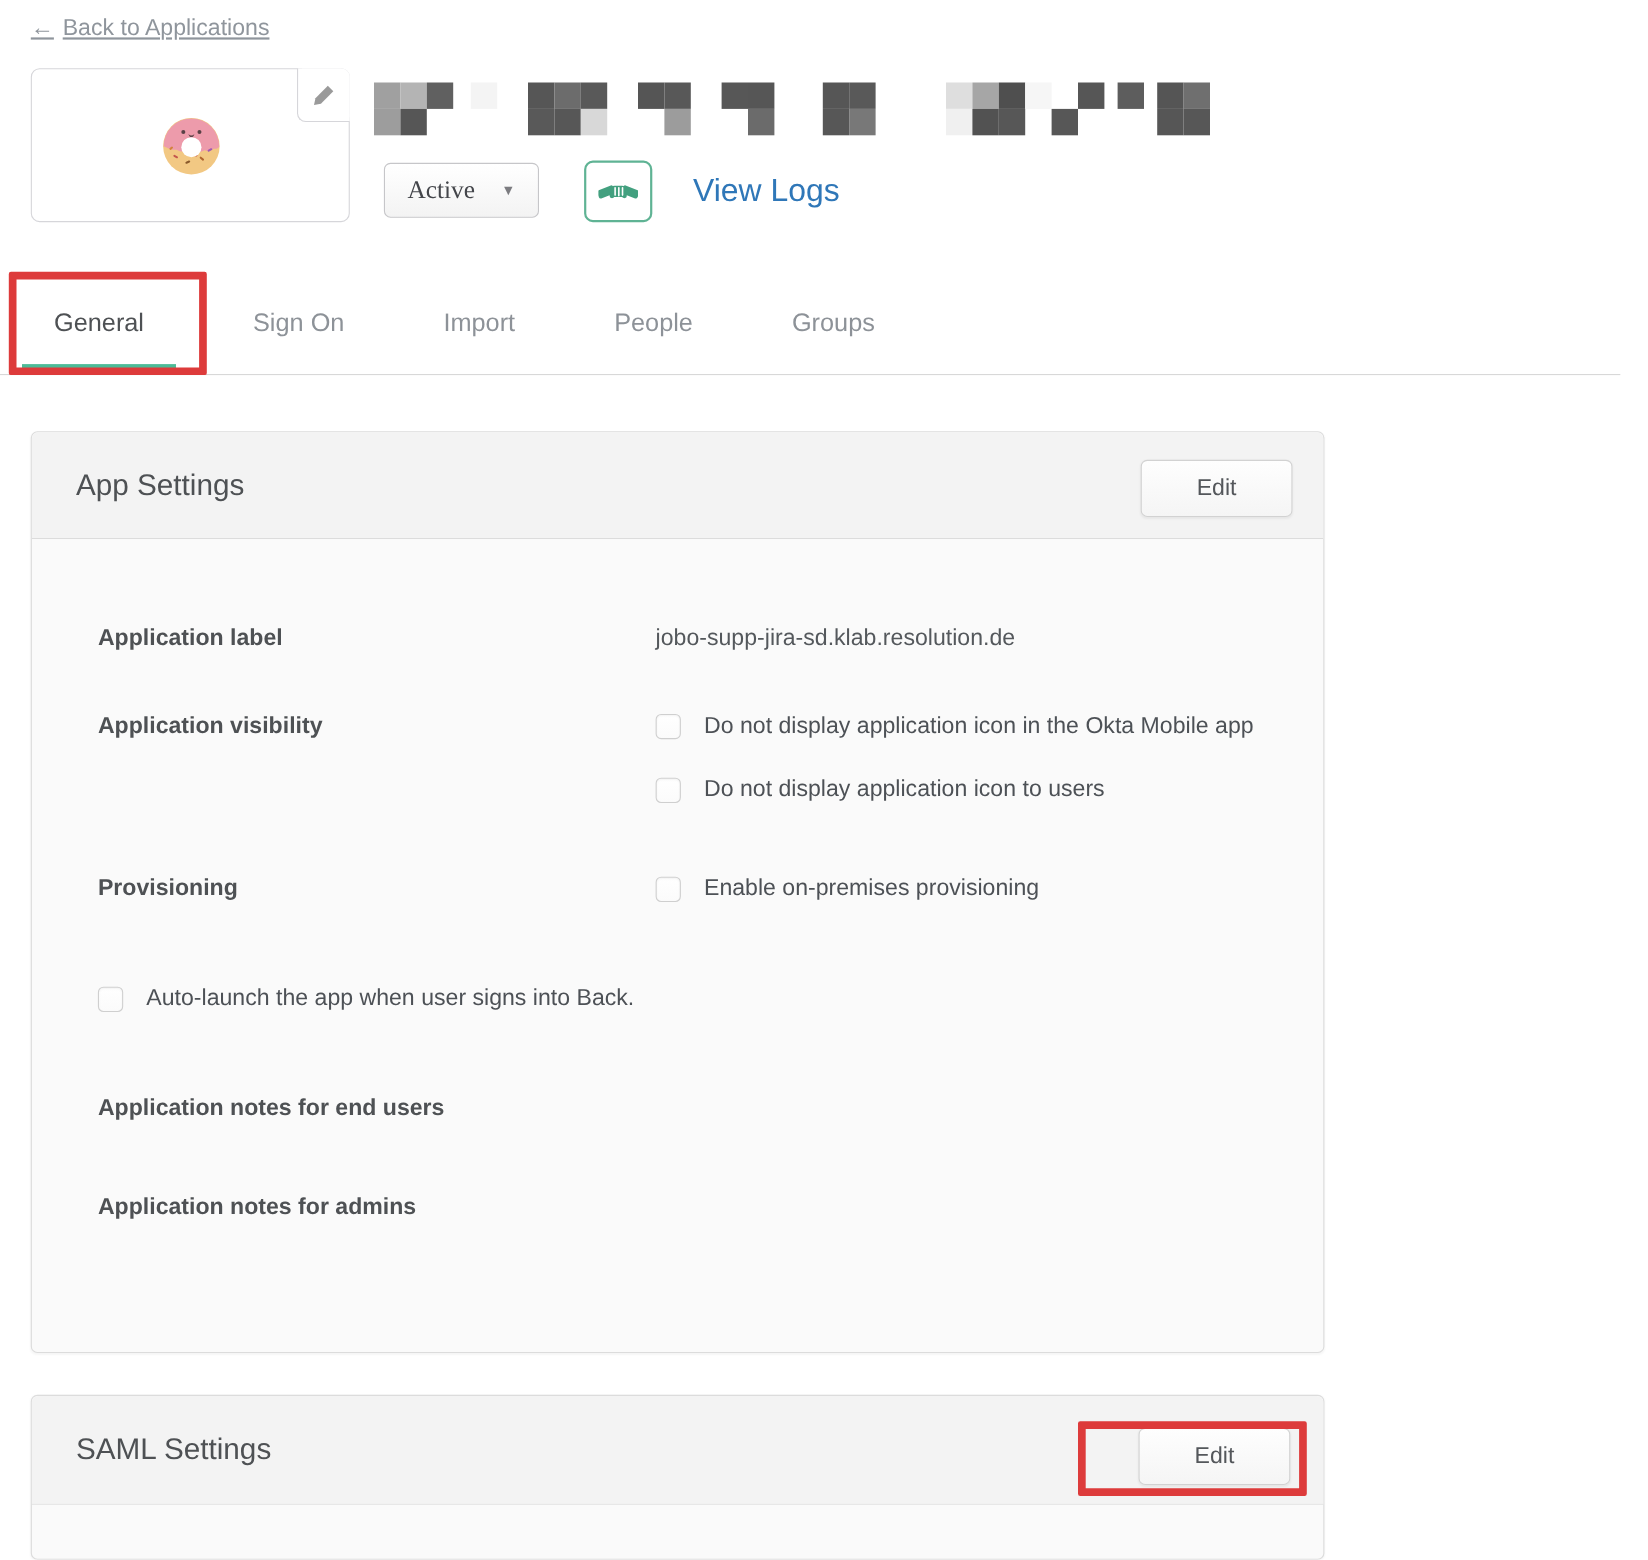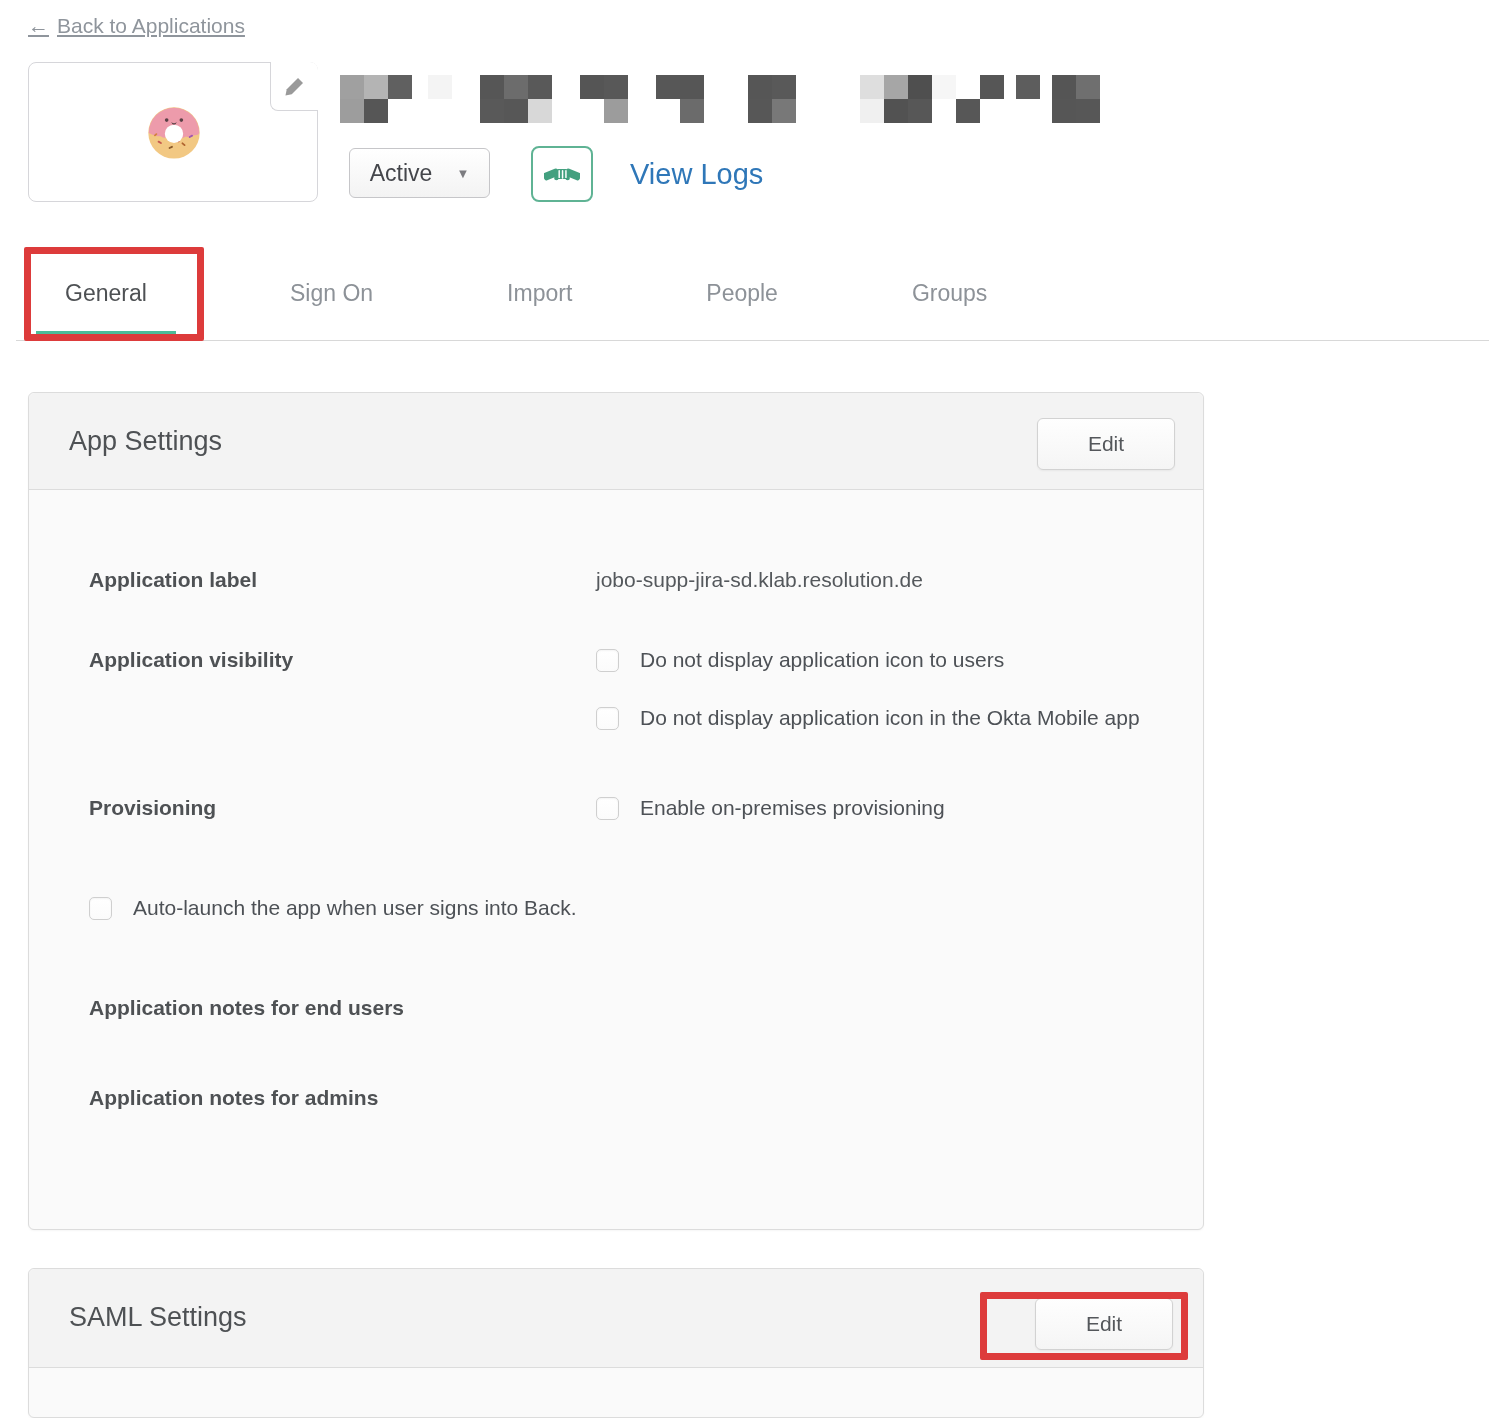--- a/index.html
+++ b/index.html
@@ -20,33 +20,33 @@
     display:flex; align-items:center; justify-content:center;
     outline:1px solid #d6d6da; outline-offset:-1px; outline:none;
     border-left:1px solid #d6d6da; border-bottom:1px solid #d6d6da; }
 
   .mosaic { position:absolute; left:340px; top:75px; width:800px; height:48px; }
   .mblock { position:absolute; width:24px; height:24px; }
 
   .status-btn { position:absolute; left:349px; top:148px; width:141px; height:50px;
     background:linear-gradient(#ffffff,#f3f3f3); border:1px solid #c6c6c9; border-radius:6px;
     font-size:23px; color:#44464b; cursor:pointer; display:flex; align-items:center;
-    justify-content:center; gap:24px; font-family:Liberation Sans, sans-serif; }
+    justify-content:center; gap:24px; font-family:Liberation Serif, serif; }
   .status-btn .caret { font-size:13px; color:#7c7c80; }
 
   .handshake-btn { position:absolute; left:531px; top:146px; width:62px; height:56px;
     background:#fff; border:2px solid #5fb394; border-radius:8px; cursor:pointer;
     display:flex; align-items:center; justify-content:center; }
 
   .view-logs { position:absolute; left:630px; top:158px; font-size:29px;
     color:var(--link-blue,#2f77b8); text-decoration:none; cursor:pointer; }
 
   
-  .tabs-bar { position:absolute; left:16px; top:247px; width:1473px; height:94px;
-    border-bottom:1px solid #d8d8d8; display:flex;gap:44px; }
+  .tabs-bar { position:absolute; left:0; top:247px; width:1473px; height:94px;
+    border-bottom:1px solid #d8d8d8; display:flex; }
   .tab { font-size:23px; color:#8d9298; line-height:92px; text-align:center;
     cursor:pointer; position:relative; padding:0 40px; }
   .tab.active { width:180px; padding:0; color:#4e5154; }
   .tab.active::after { content:""; position:absolute; left:20px; right:20px; bottom:0;
     height:9px; background:var(--tab-active-green,#4cbc98); }
   .tab + .tab { margin-left:10px; }
   .annotation-box-tab { position:absolute; left:8px; top:0; width:180px; height:94px;
     border:7px solid var(--annotation-red,#dd3b3b); border-radius:2px; z-index:3; pointer-events:none; }
 
   
@@ -192,25 +192,25 @@
   <div class="panel-content">
       <div class="row">
         <div class="row-label">Application label</div>
         <div class="row-value"><span>jobo-supp-jira-sd.klab.resolution.de</span></div>
       </div>
       <div class="row">
         <div class="row-label">Application visibility</div>
         <div class="row-value">
           <div class="cbline">
             <span class="cb"></span>
+            <span class="cbtext">Do not display application icon in the Okta Mobile app</span>
+          </div>
+          <div class="cbline">
+            <span class="cb"></span>
             <span class="cbtext">Do not display application icon to users</span>
-          </div>
-          <div class="cbline">
-            <span class="cb"></span>
-            <span class="cbtext">Do not display application icon in the Okta Mobile app</span>
           </div>
         </div>
       </div>
       <div class="row">
         <div class="row-label">Provisioning</div>
         <div class="row-value">
           <div class="cbline">
             <span class="cb"></span>
             <span class="cbtext">Enable on-premises provisioning</span>
           </div>

